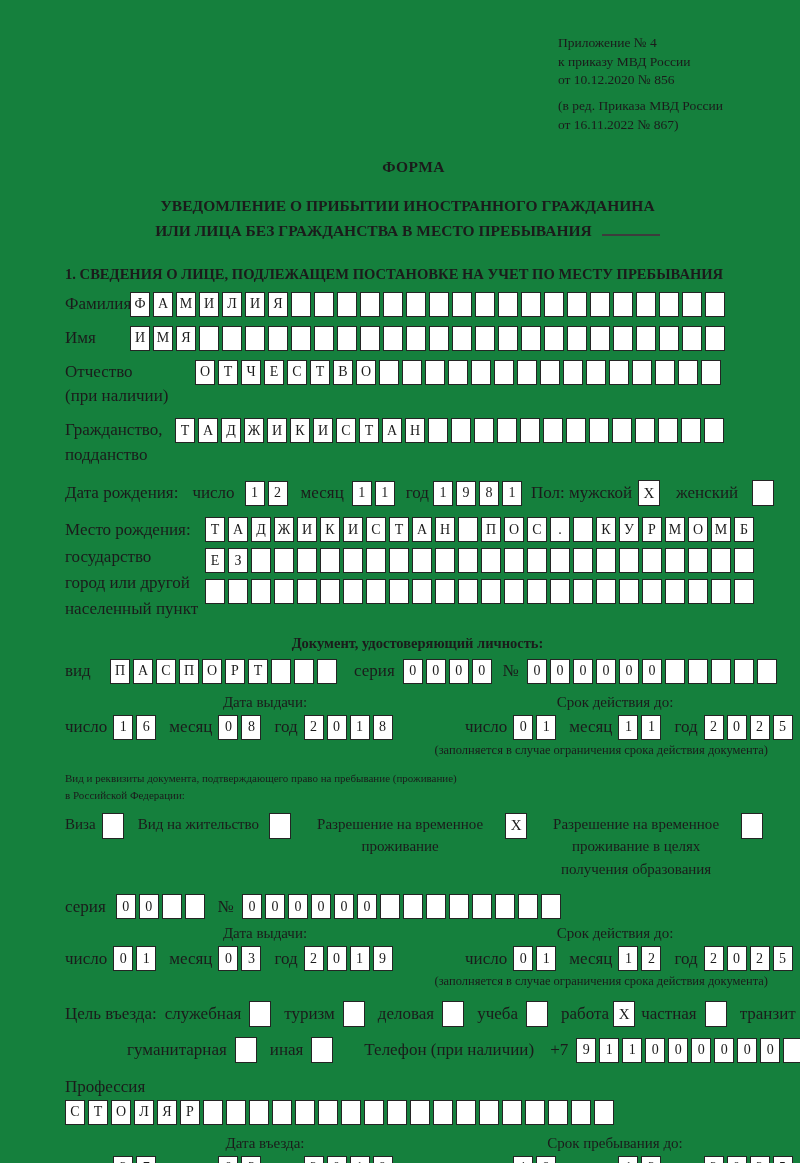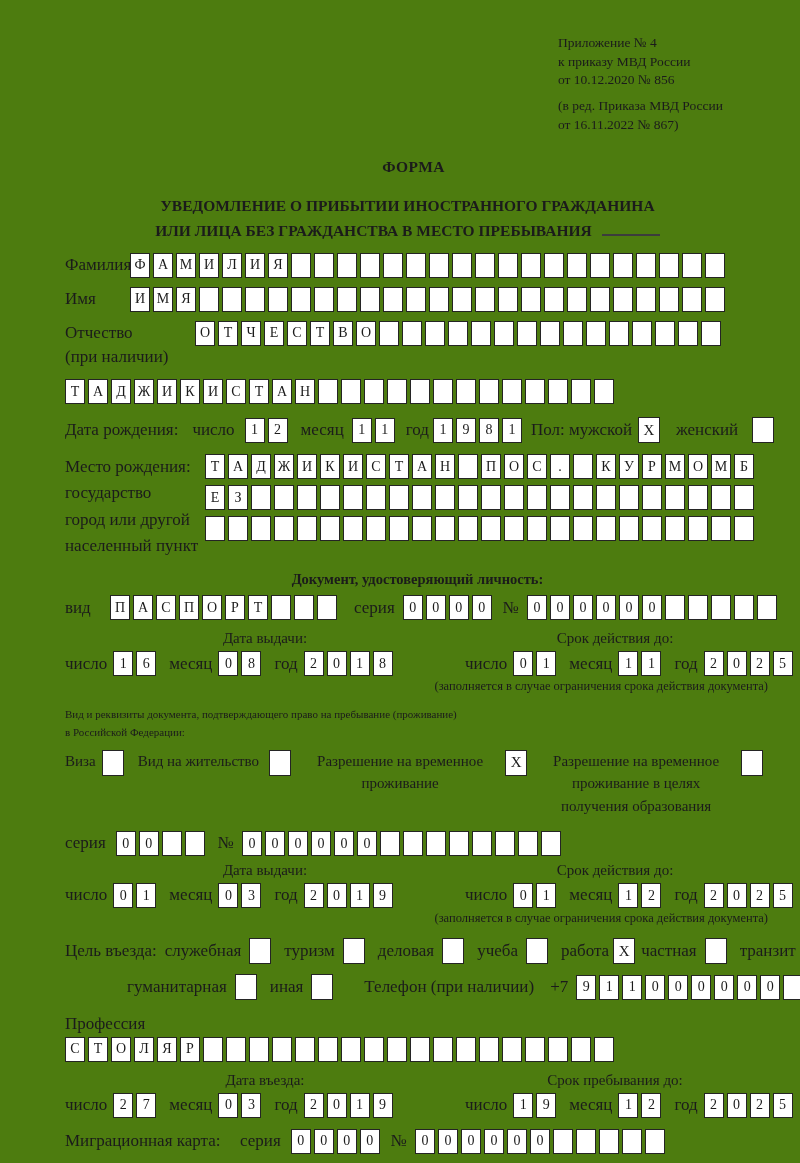--- a/index.html
+++ b/index.html
@@ -1,17 +1,17 @@
 <!DOCTYPE html>
 <html><head>
 <meta charset="utf-8">
 <style>
   html,body{margin:0;padding:0;background:#e8e8e8;}
   .page{
-    width:800px;height:1163px;background:#4d7c0f;margin:0 auto;
+    width:800px;height:1163px;background:#15803d;margin:0 auto;
     font-family:"Liberation Serif","DejaVu Serif",serif;color:#1b1b1b;
     position:relative;box-sizing:border-box;padding:34px 30px 0 65px;
     overflow:hidden;
   }
   .annex{margin-left:auto;width:212px;font-size:13.5px;line-height:1.38;}
   .annex .block2{margin-top:7px;}
   .forma{ text-align:center;font-weight:bold;font-size:15.5px;margin:24px 8px 0 0;letter-spacing:.4px;}
   .title{text-align:center;font-weight:bold;font-size:15.5px;line-height:1.6;margin:18px 0 0 -20px;}
   .title-underline{display:inline-block;width:58px;height:13px;border-bottom:2.5px solid #3c3c3c;margin-left:10px;}
   .section-h{font-weight:bold;font-size:14.6px;margin-top:22px;}
@@ -62,20 +62,21 @@
 от 16.11.2022 № 867)</div>
   </div>
 
   <div class="forma">ФОРМА</div>
 
   <div class="title">
     <span>УВЕДОМЛЕНИЕ О ПРИБЫТИИ ИНОСТРАННОГО ГРАЖДАНИНА</span><br>
     <span>ИЛИ ЛИЦА БЕЗ ГРАЖДАНСТВА В МЕСТО ПРЕБЫВАНИЯ</span><span class="title-underline"></span>
   </div>
 
+  <div class="section-h">1. СВЕДЕНИЯ О ЛИЦЕ, ПОДЛЕЖАЩЕМ ПОСТАНОВКЕ НА УЧЕТ ПО МЕСТУ ПРЕБЫВАНИЯ</div>
 
   <div class="frow">
     <span class="lbl w65">Фамилия</span>
     <span class="cells">
         <span class="cell">Ф</span>
         <span class="cell">А</span>
         <span class="cell">М</span>
         <span class="cell">И</span>
         <span class="cell">Л</span>
         <span class="cell">И</span>
@@ -158,20 +159,22 @@
         <span class="cell"></span>
         <span class="cell"></span>
         <span class="cell"></span>
         <span class="cell"></span>
         <span class="cell"></span>
         <span class="cell"></span>
       </span>
   </div>
 
   <div class="frow">
+    <span class="lbl w110">Гражданство,
+подданство</span>
     <span class="cells">
         <span class="cell">Т</span>
         <span class="cell">А</span>
         <span class="cell">Д</span>
         <span class="cell">Ж</span>
         <span class="cell">И</span>
         <span class="cell">К</span>
         <span class="cell">И</span>
         <span class="cell">С</span>
         <span class="cell">Т</span>

